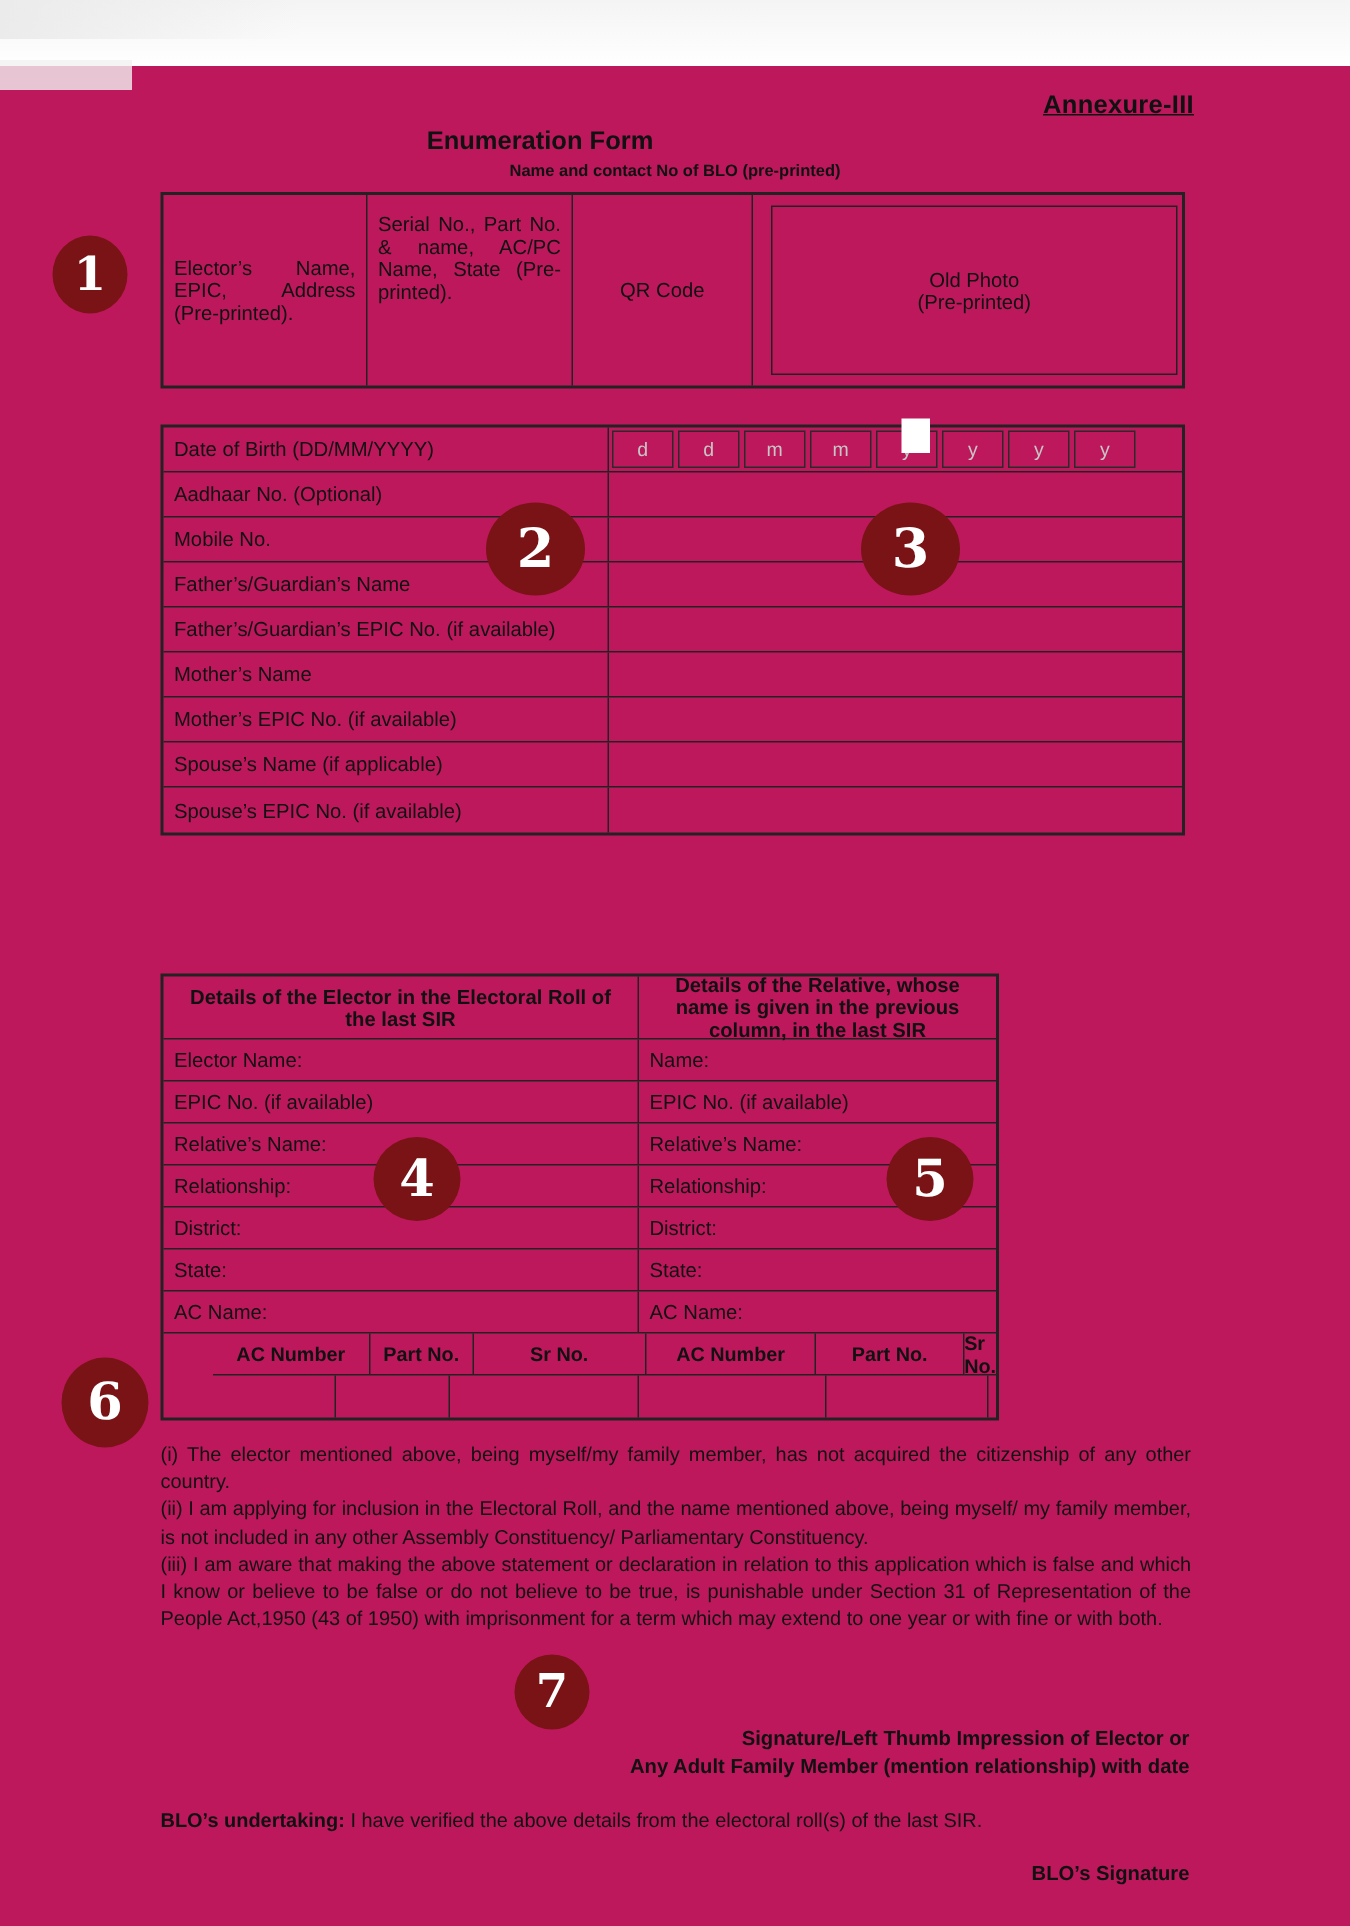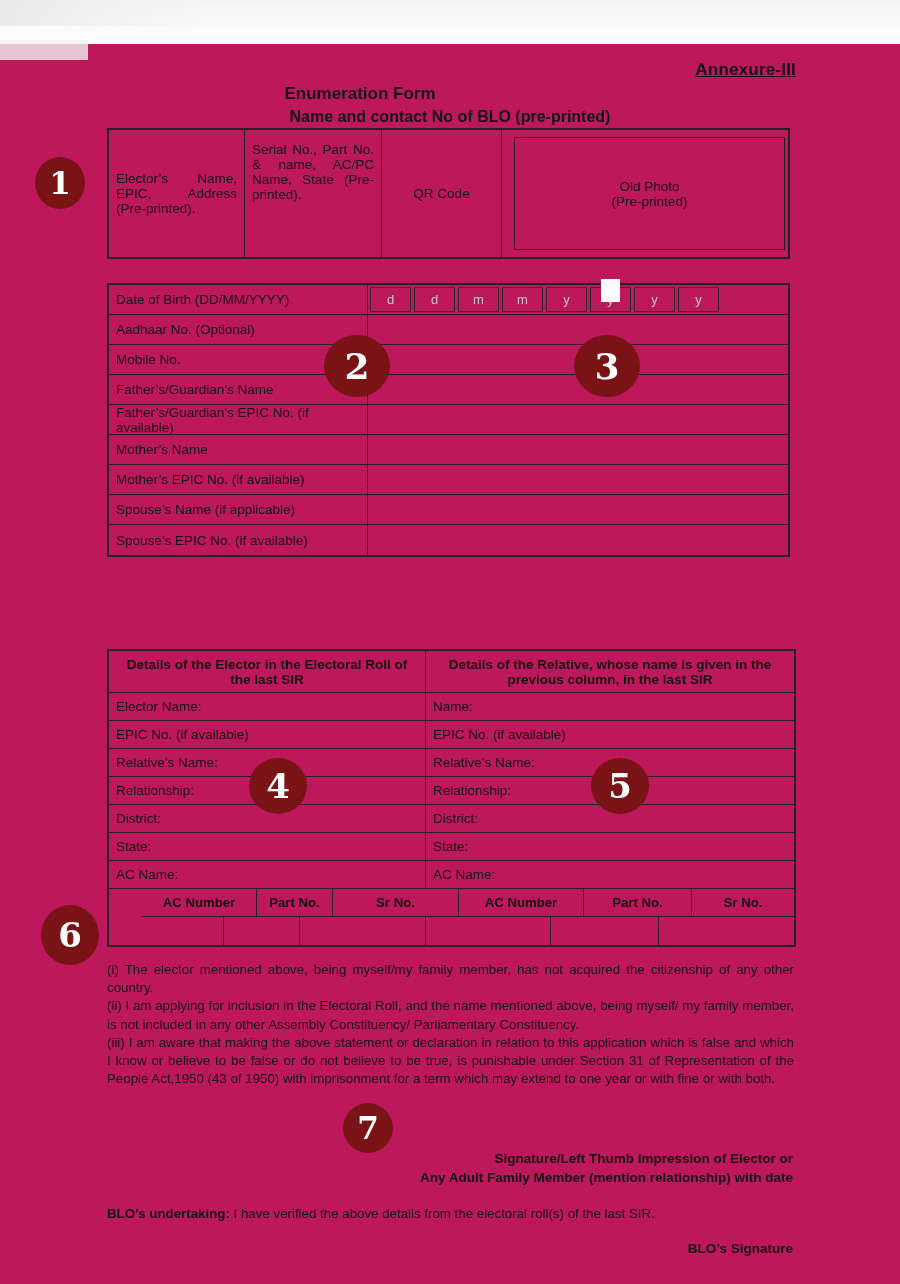--- a/index.html
+++ b/index.html
@@ -15,47 +15,47 @@
     background:linear-gradient(90deg,#ebebeb, rgba(255,255,255,0)); }
   .shade-corner2 { position:absolute; top:40px; left:0; width:88px; height:20px;
     background:#f1f1f1; opacity:.8; }
   .smudge { position:absolute; left:601px; top:279px; width:19px; height:23px; background:#fff; z-index:5; }
 
   .annexure { position:absolute; top:60px; right:104px; font-size:17px; font-weight:bold;
     text-decoration:underline; letter-spacing:.2px; }
   .form-title { position:absolute; top:84px; left:0; width:720px; text-align:center;
     font-size:17px; font-weight:bold; }
   .form-subtitle { position:absolute; top:108px; left:0; width:900px; text-align:center;
-    font-size:16px; font-weight:bold; }
+    font-size:11px; font-weight:bold; }
 
   
   .top-table { position:absolute; left:107px; top:128px; width:683px; height:131px;
     border:2px solid #222; display:flex; }
   .tt-cell { border-right:1.5px solid #222; font-size:13.5px; padding:6px 7px;
     display:flex; align-items:center; }
   .tt-c1 { width:136px; text-align:justify; }
   .tt-c2 { width:137px; text-align:justify; align-items:flex-start; padding-top:12px; }
   .tt-c3 { width:120px; justify-content:center; text-align:center; }
   .tt-photo-wrap { flex:1; display:flex; align-items:stretch; padding:7px 3px 7px 12px; gap:3px; }
   .photo-box { flex:1; border:1.5px solid #222; display:flex; align-items:center;
     justify-content:center; text-align:center; font-size:13.5px; white-space:pre-line; }
 
   
   .p-table { position:absolute; left:107px; top:283px; width:683px; border:2px solid #222; }
   .p-row { display:flex; height:30px; border-bottom:1.5px solid #222; }
   .p-row:last-child { border-bottom:none; }
-  .p-label { width:259px; border-right:1.5px solid #222; font-size:13.5px;
+  .p-label { width:297px; border-right:1.5px solid #222; font-size:13.5px;
     padding-left:7px; display:flex; align-items:center; }
   .p-value { flex:1; display:flex; align-items:center; }
   .dob-cells { padding-left:2px; gap:3px; }
   .dob-box { width:41px; height:25px; border:1.5px solid #2a2a2a; display:flex;
     align-items:center; justify-content:center; font-size:13px; color:#c6c6c6; }
 
   
-  .s-table { position:absolute; left:107px; top:649px; width:689px; border:2px solid #222; }
+  .s-table { position:absolute; left:107px; top:649px; width:559px; border:2px solid #222; }
   .s-head { display:flex; height:42px; border-bottom:1.5px solid #222; }
   .s-hcell { width:317px; border-right:1.5px solid #222; font-size:13.5px; font-weight:bold;
     display:flex; align-items:center; justify-content:center; text-align:center; padding:2px 14px; }
   .s-hcell.rt { width:auto; flex:1; border-right:none; }
   .s-row { display:flex; height:28px; border-bottom:1.5px solid #222; }
   .s-cell { width:317px; border-right:1.5px solid #222; font-size:13.5px; padding-left:7px;
     display:flex; align-items:center; }
   .s-cell.rt { width:auto; flex:1; border-right:none; }
   .ac-row { display:flex; height:28px; border-bottom:1.5px solid #222;margin-left:33px; }
   .ac-cell { border-right:1.5px solid #222; font-size:13.2px; font-weight:bold;

